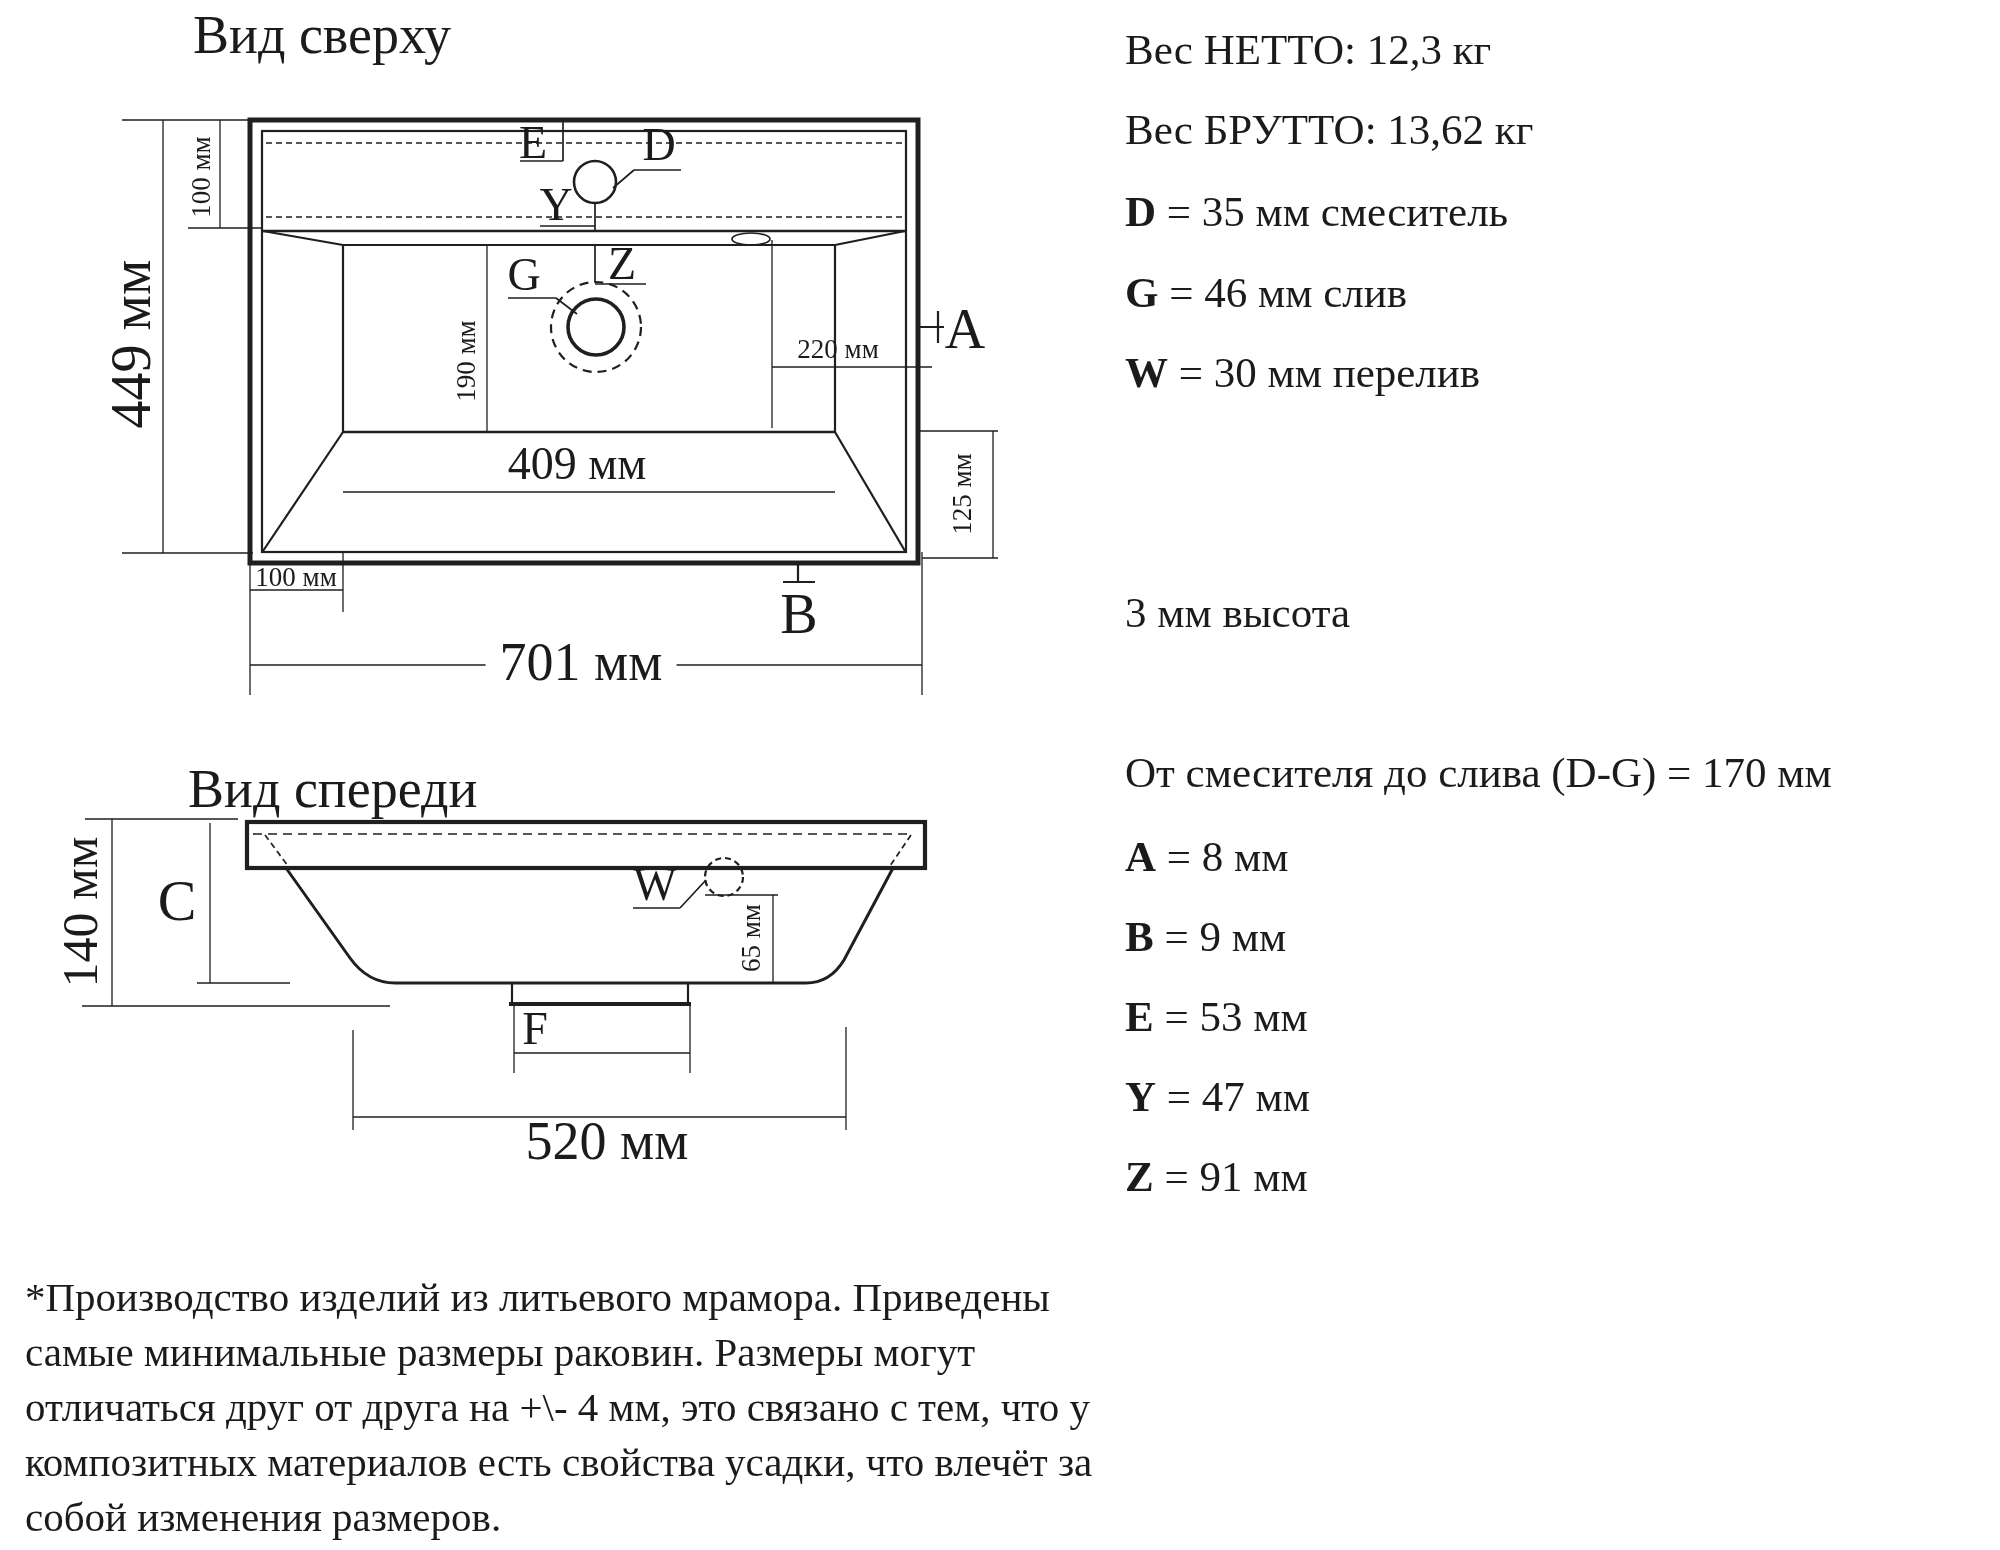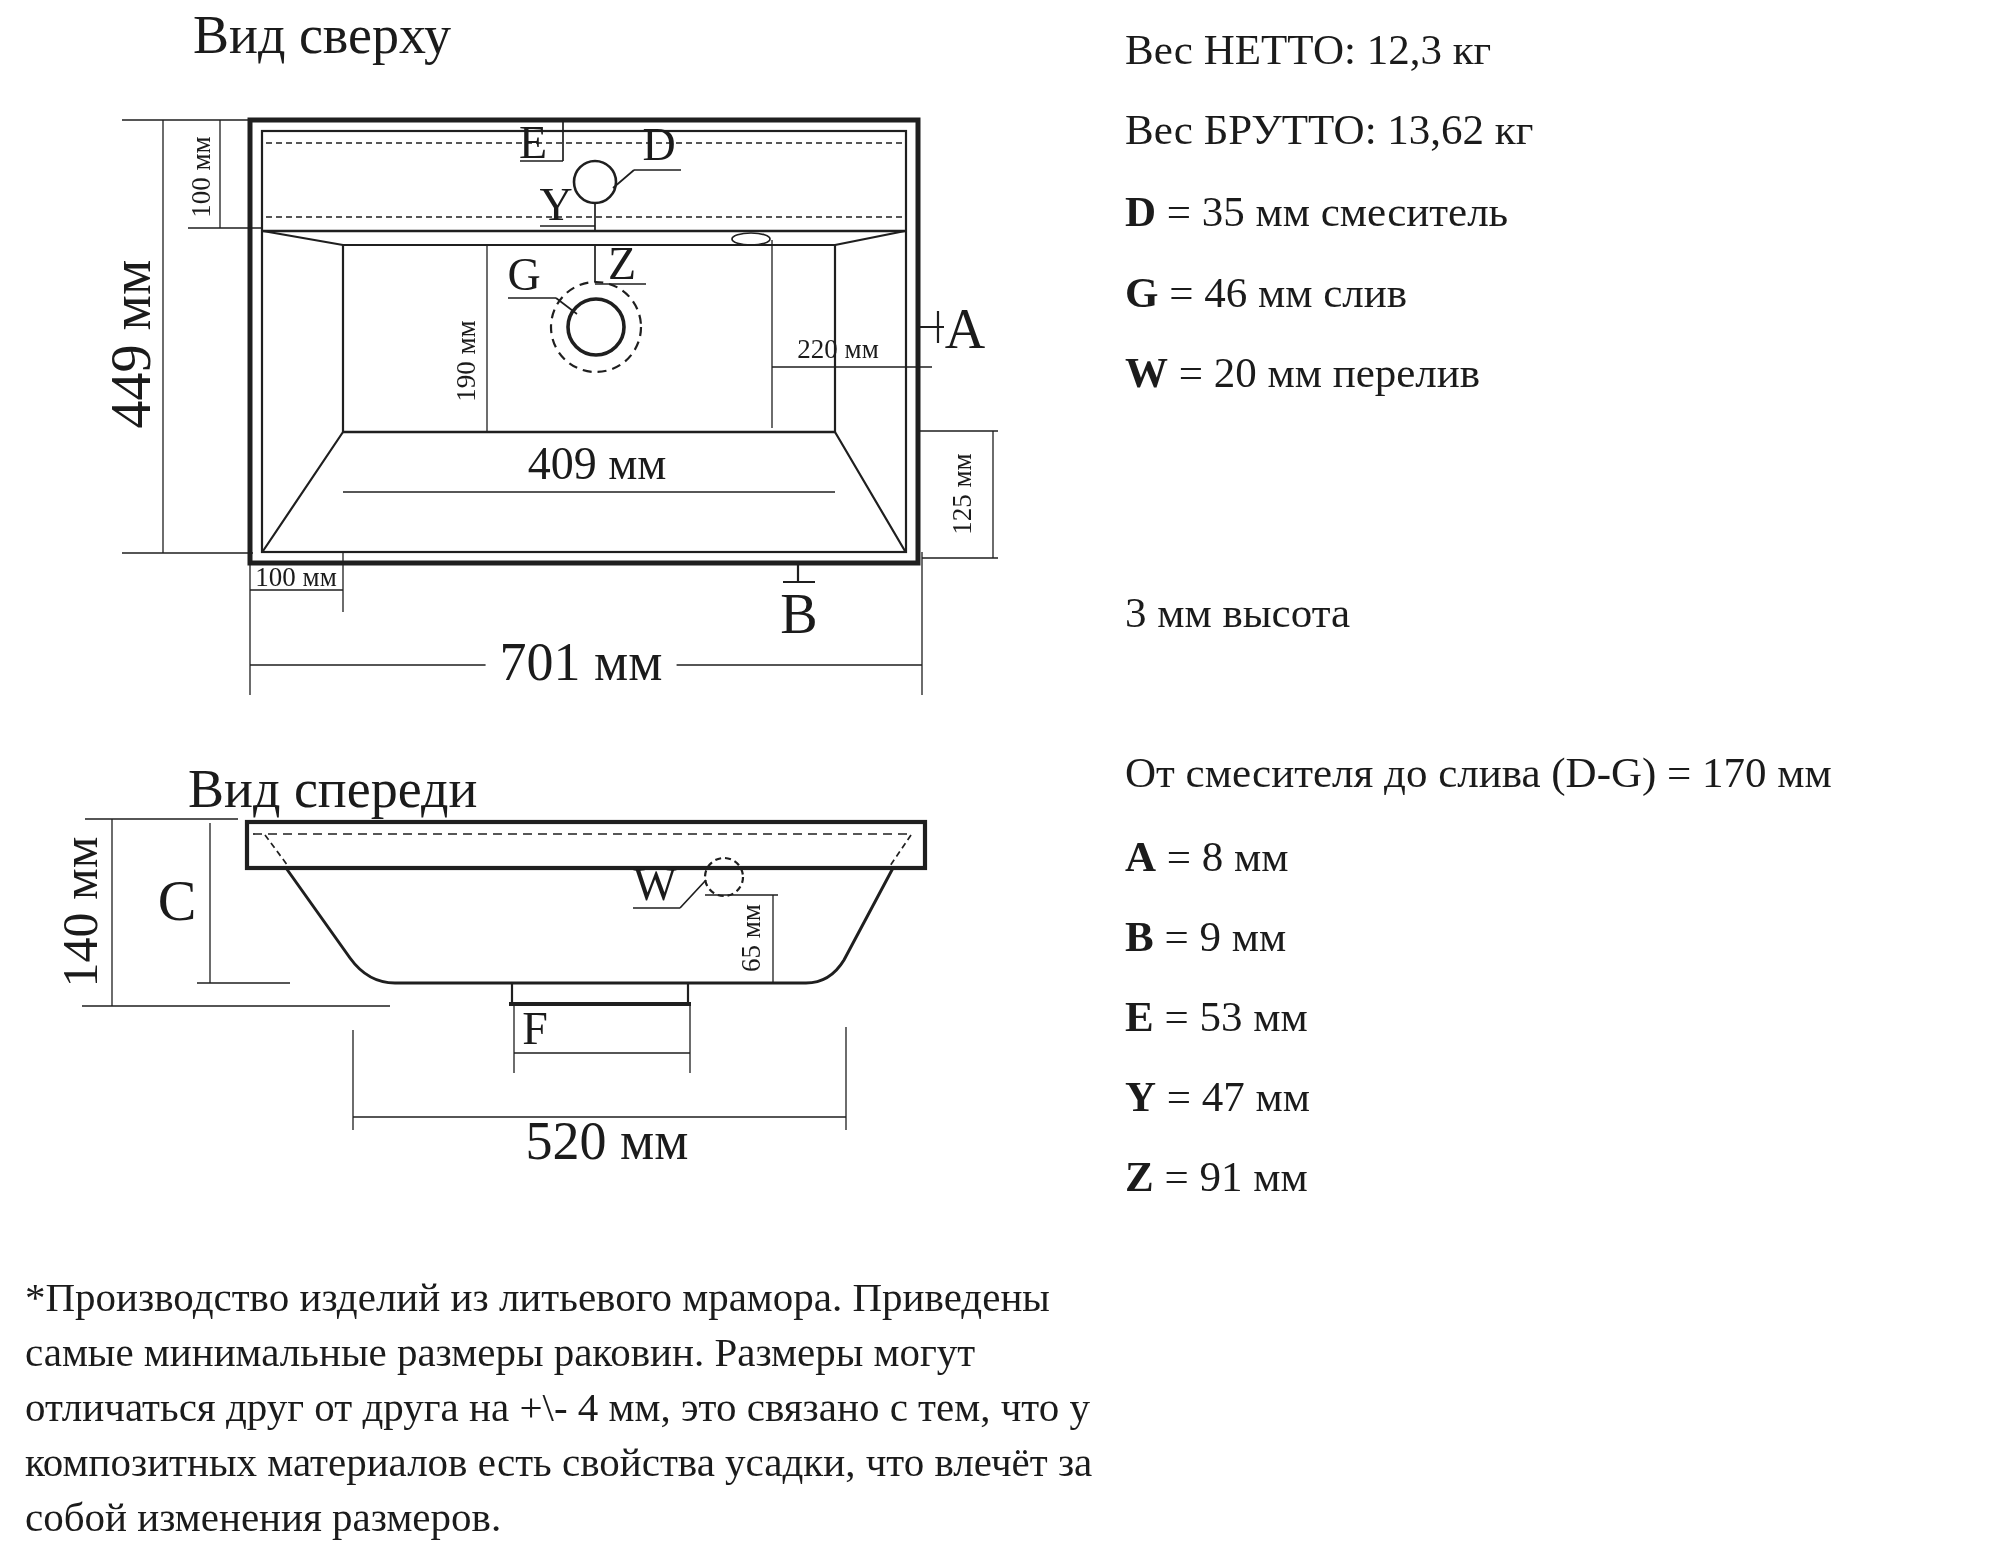--- a/index.html
+++ b/index.html
@@ -87,39 +87,39 @@
   <div class="rot" style="left:131px;top:344px;font-size:56px;">449 мм</div>
   <div class="rot dim-small" style="left:201px;top:177px;">100 мм</div>
   <div class="lbl letter" style="left:533px;top:143px;">E</div>
   <div class="lbl letter" style="left:659px;top:145px;">D</div>
   <div class="lbl letter" style="left:556px;top:205px;">Y</div>
   <div class="lbl letter" style="left:622px;top:264px;">Z</div>
   <div class="lbl letter" style="left:524px;top:275px;">G</div>
   <div class="lbl letter-big" style="left:965px;top:329px;">A</div>
   <div class="rot dim-small" style="left:466px;top:361px;">190 мм</div>
   <div class="lbl dim-small" style="left:838px;top:349px;">220 мм</div>
-  <div class="lbl letter" style="left:577px;top:464px;margin-left:20px;">409 мм</div>
+  <div class="lbl letter" style="left:577px;top:464px;">409 мм</div>
   <div class="rot dim-small" style="left:962px;top:494px;">125 мм</div>
   <div class="lbl dim-small" style="left:296px;top:577px;">100 мм</div>
   <div class="lbl letter-big" style="left:799px;top:614px;">B</div>
   <div class="lbl dim-big masked" style="left:581px;top:662px;">701 мм</div>
 
   <div class="anchor title" style="left:188px;top:762px;">Вид спереди</div>
   <div class="rot" style="left:80px;top:912px;font-size:50px;">140 мм</div>
   <div class="lbl" style="left:177px;top:901px;font-size:58px;">C</div>
   <div class="lbl letter" style="left:655px;top:885px;">W</div>
   <div class="rot dim-small" style="left:751px;top:938px;">65 мм</div>
   <div class="lbl letter" style="left:535px;top:1029px;">F</div>
   <div class="lbl dim-big" style="left:607px;top:1141px;">520 мм</div>
 
   <div class="spec" style="top:28px;"><span class="b"></span><span>Вес НЕТТО: 12,3 кг</span></div>
   <div class="spec" style="top:108px;"><span class="b"></span><span>Вес БРУТТО: 13,62 кг</span></div>
   <div class="spec" style="top:190px;"><span class="b">D</span><span> = 35 мм смеситель</span></div>
   <div class="spec" style="top:271px;"><span class="b">G</span><span> = 46 мм слив</span></div>
-  <div class="spec" style="top:351px;"><span class="b">W</span><span> = 20 мм перелив</span></div>
+  <div class="spec" style="top:351px;"><span class="b">W</span><span> = 30 мм перелив</span></div>
   <div class="spec" style="top:591px;"><span class="b"></span><span>3 мм высота</span></div>
   <div class="spec" style="top:751px;"><span class="b"></span><span>От смесителя до слива (D-G) = 170 мм</span></div>
   <div class="spec" style="top:835px;"><span class="b">A</span><span> = 8 мм</span></div>
   <div class="spec" style="top:915px;"><span class="b">B</span><span> = 9 мм</span></div>
   <div class="spec" style="top:995px;"><span class="b">E</span><span> = 53 мм</span></div>
   <div class="spec" style="top:1075px;"><span class="b">Y</span><span> = 47 мм</span></div>
   <div class="spec" style="top:1155px;"><span class="b">Z</span><span> = 91 мм</span></div>
 
   <div class="foot" style="top:1277px;">*Производство изделий из литьевого мрамора. Приведены</div>
   <div class="foot" style="top:1332px;">самые минимальные размеры раковин. Размеры могут</div>

